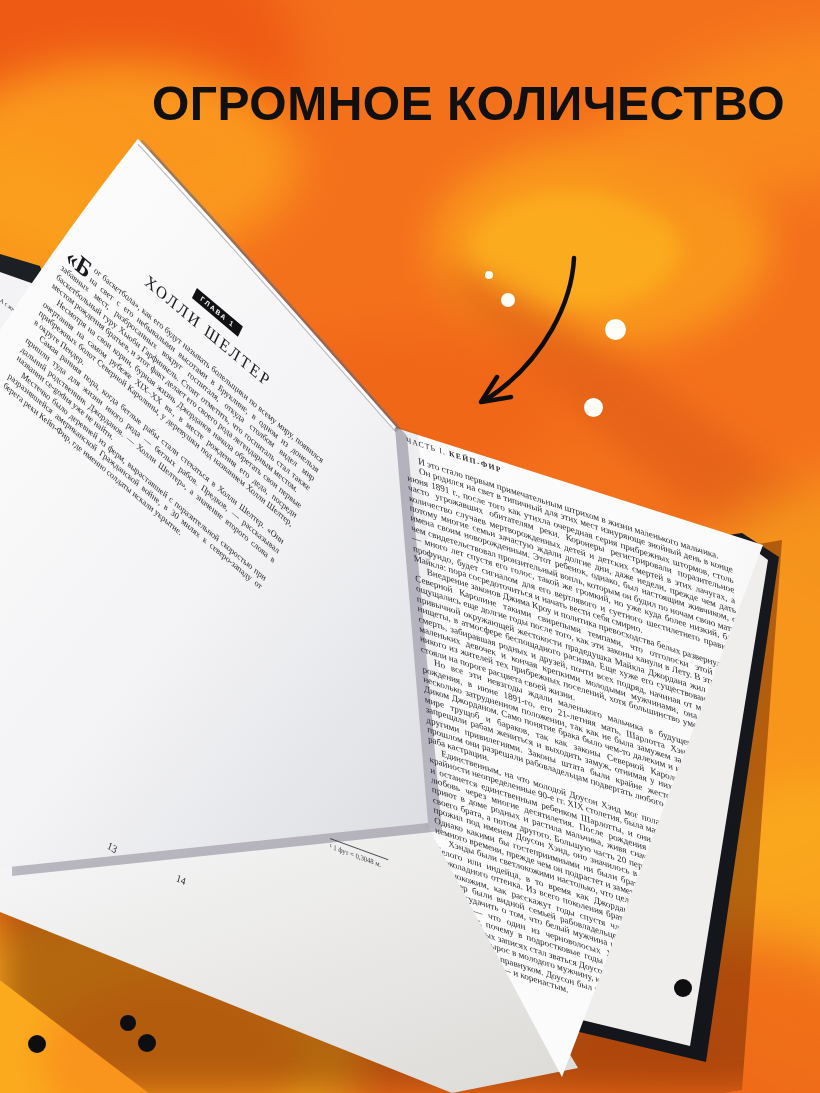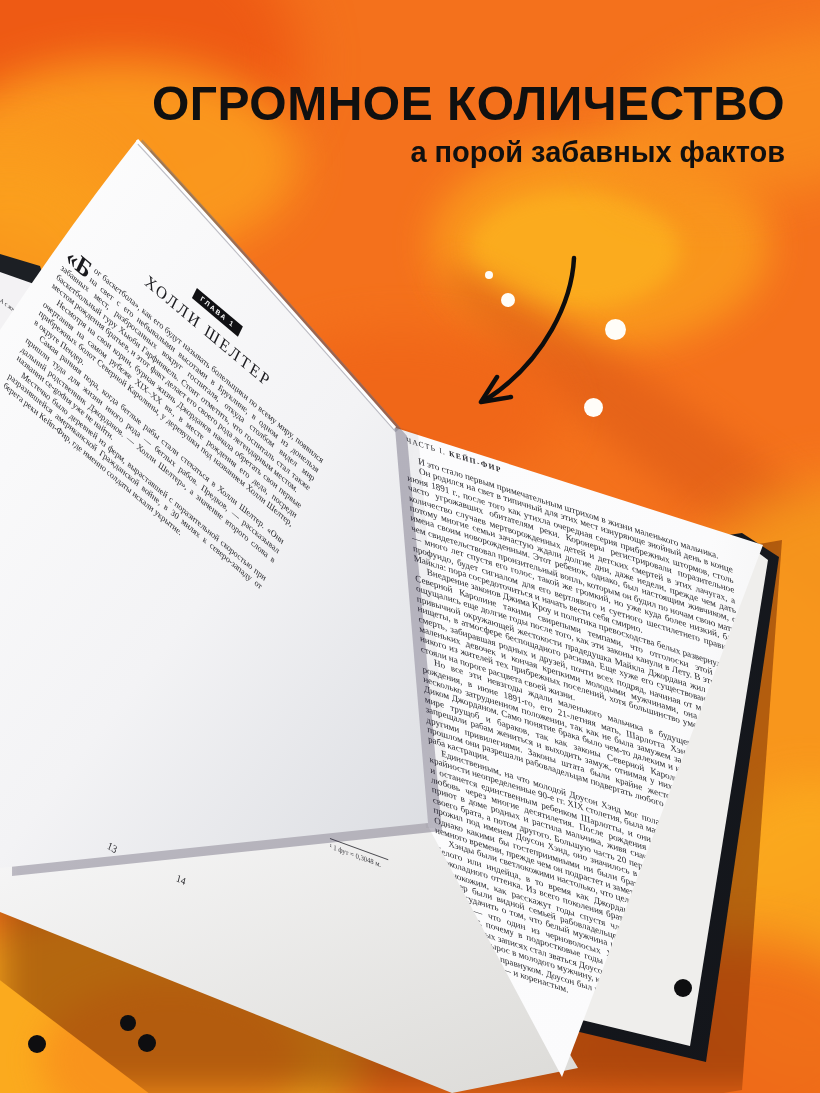--- a/index.html
+++ b/index.html
@@ -101,21 +101,20 @@
   <div class="blob b7"></div>
   <div class="blob b8"></div>
   <div class="blob b9"></div>
   <div class="blob b10"></div>
   <div class="blob b11"></div>
   <div class="blob b12"></div>
   <div class="blob b13"></div>
 
   <div class="headline">
     <div class="big">ОГРОМНОЕ КОЛИЧЕСТВО</div>
-    <div class="small">а порой забавных фактов</div>
   </div>
 
   <svg id="arrow" width="820" height="1093" viewBox="0 0 820 1093">
     <path d="M 574 258 C 572 300 546 360 487 399" fill="none" stroke="#0d0d0d" stroke-width="4.5" stroke-linecap="round"></path>
     <path d="M 481 402 L 497 377 M 481 402 L 511 397" fill="none" stroke="#0d0d0d" stroke-width="4.5" stroke-linecap="round"></path>
   </svg>
 
   <div class="dot dw" style="left:485px;top:271px;width:8px;height:8px;"></div>
   <div class="dot dw" style="left:501px;top:293px;width:14px;height:14px;"></div>
   <div class="dot dw" style="left:605px;top:319px;width:21px;height:21px;"></div>

